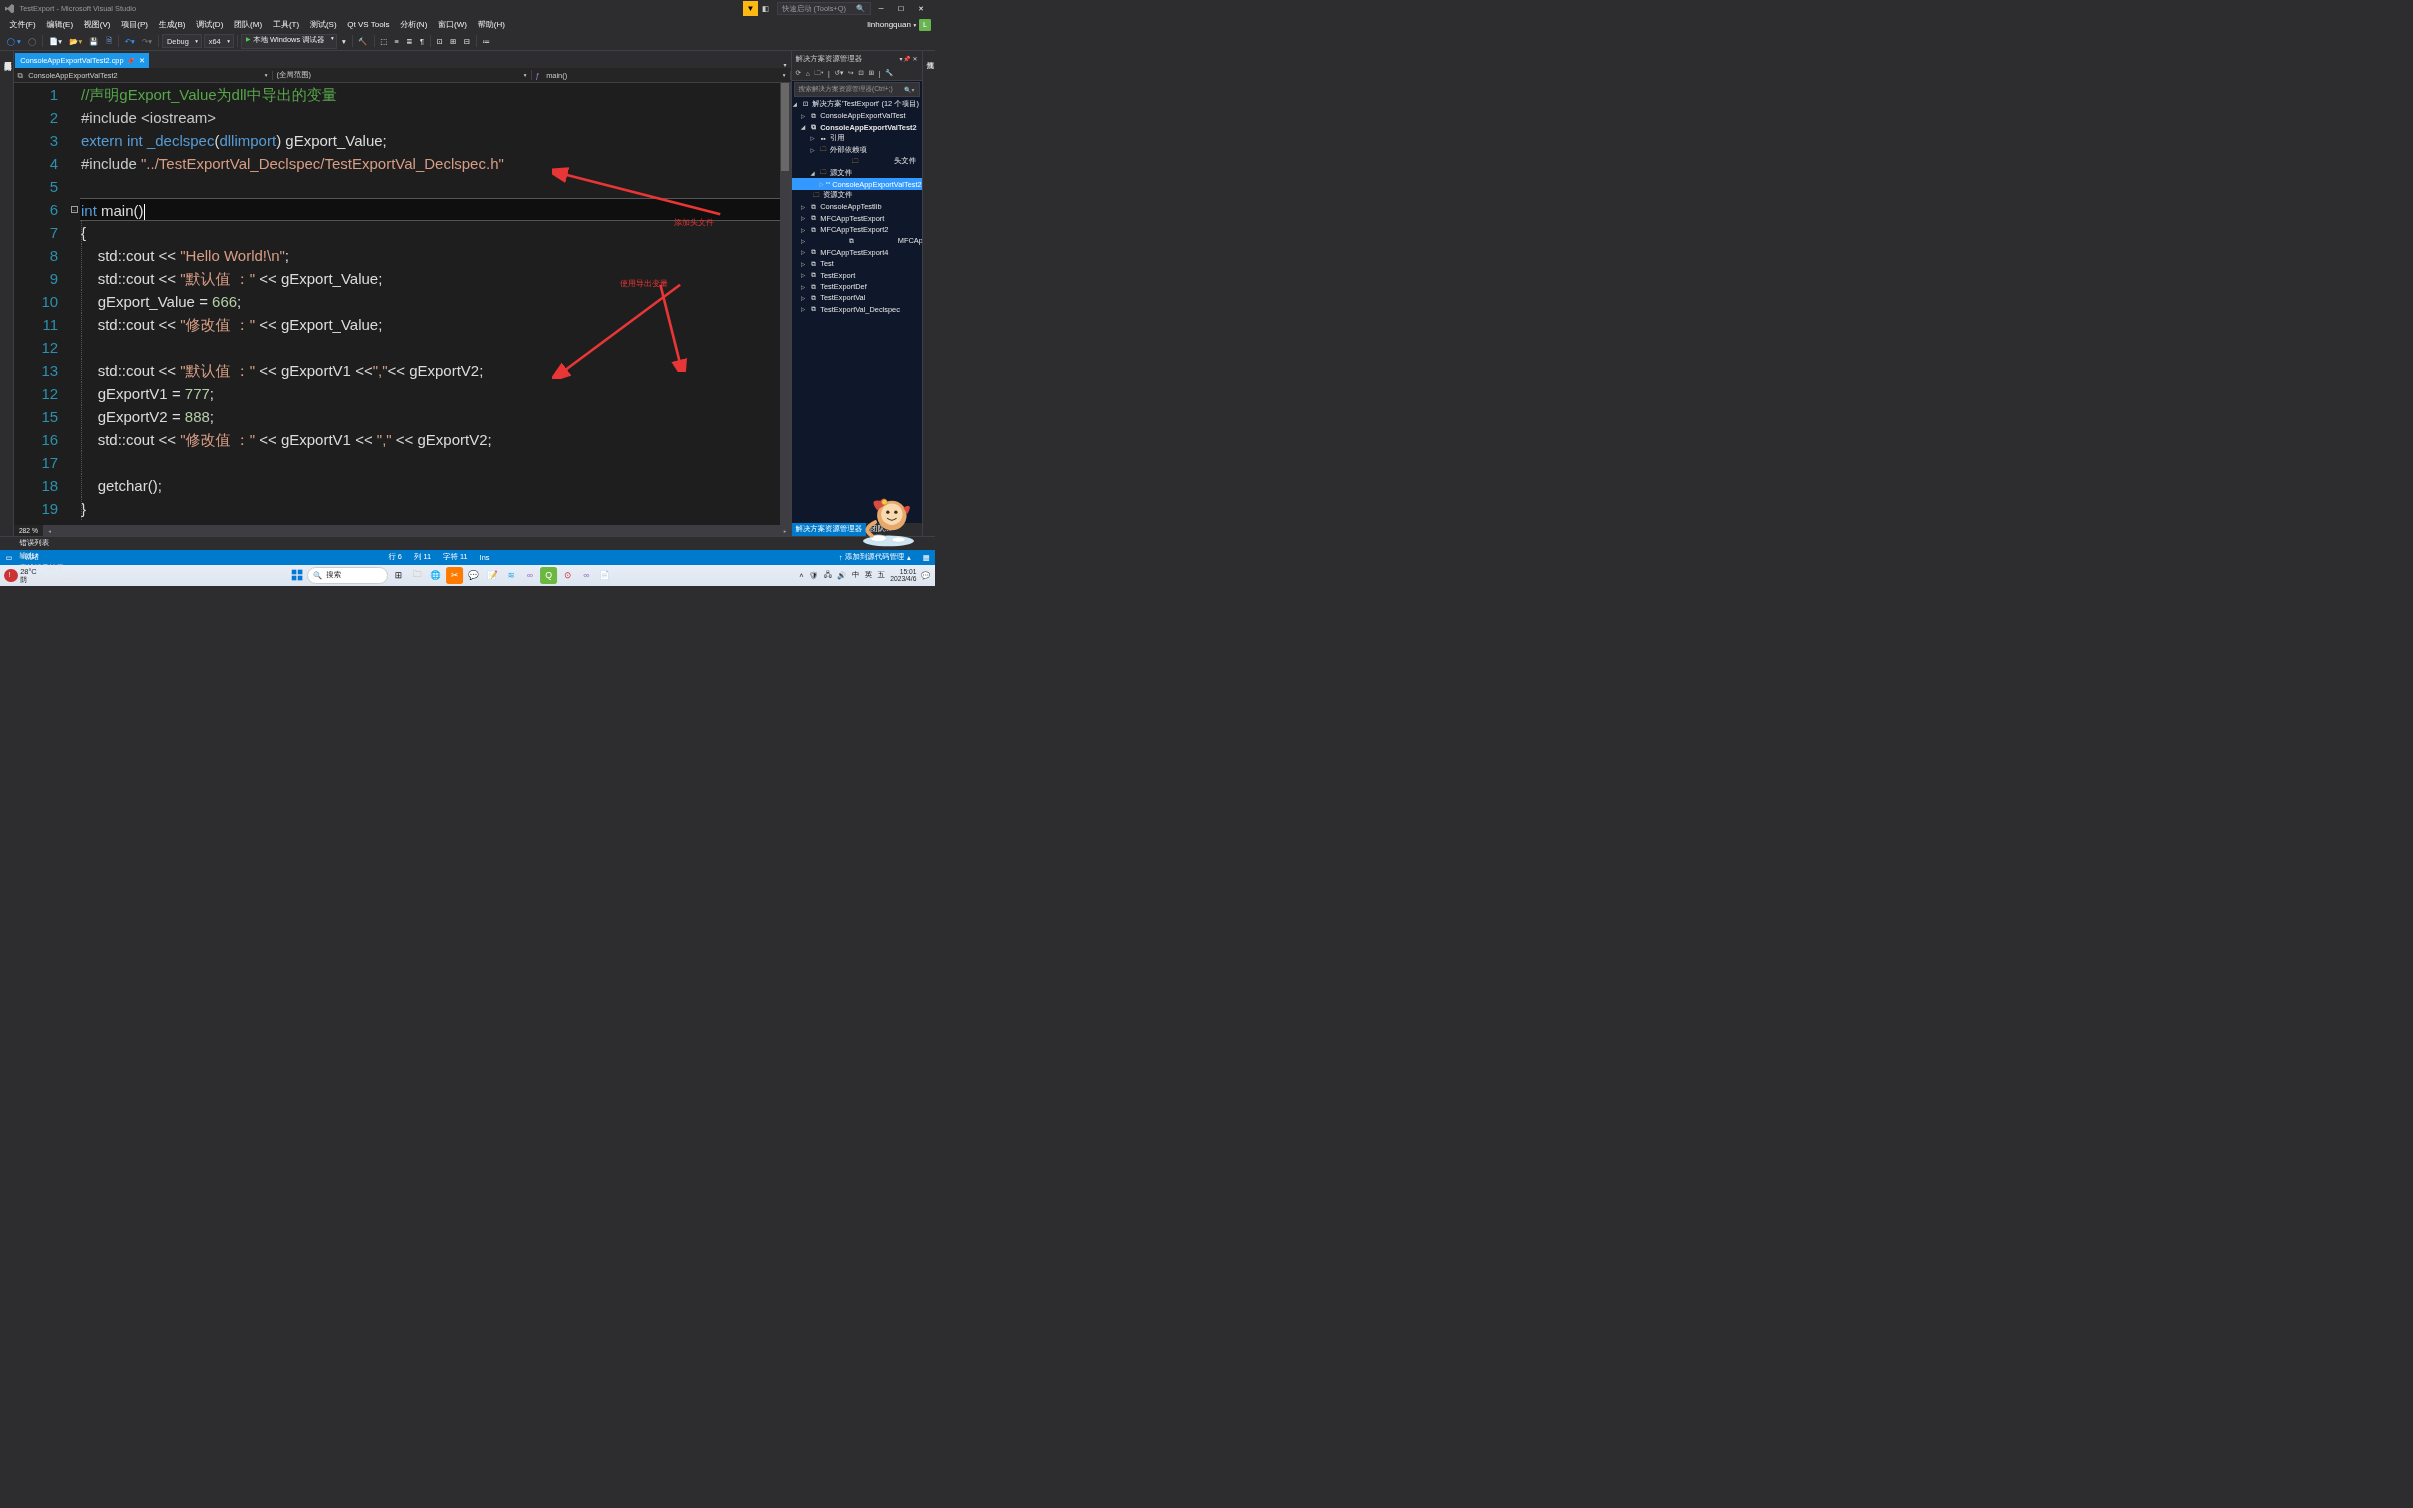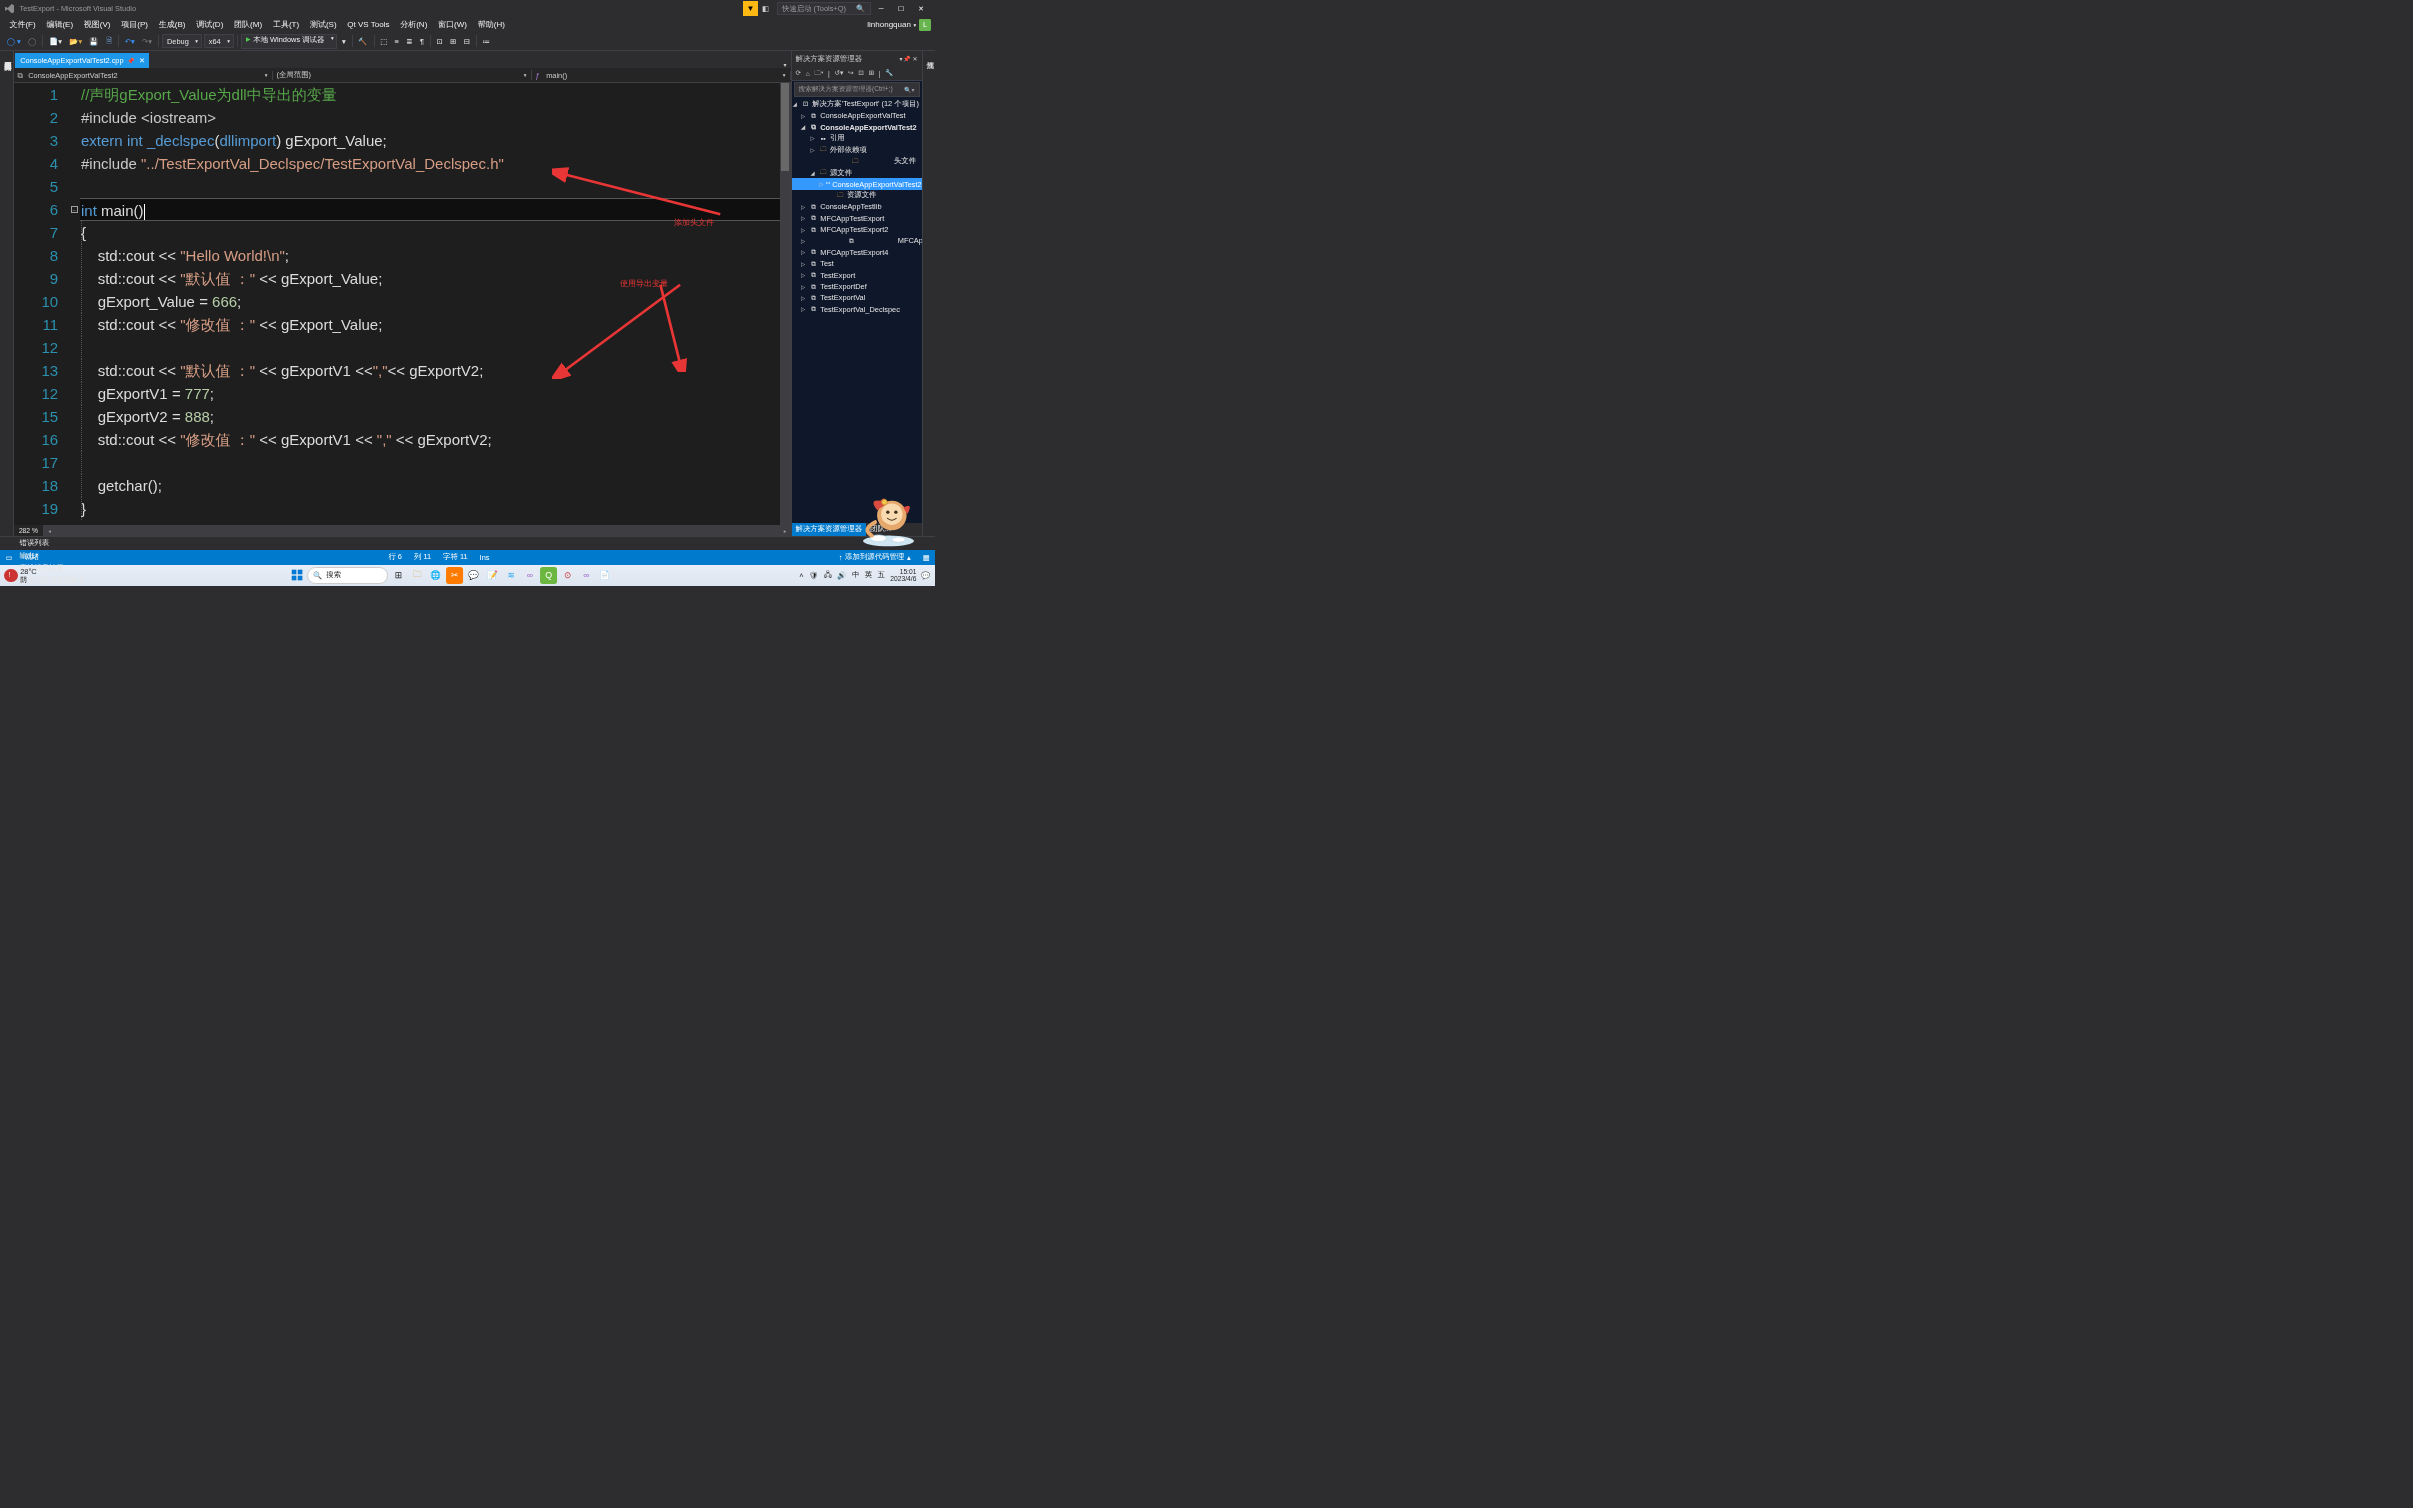--- a/index.html
+++ b/index.html
@@ -400,21 +400,21 @@
       <div class="node" style="padding-left:19px;">
           <span class="arr">◢</span>
           <span class="ic" style="color:#d9a33f;">🗀</span>
           <span>源文件</span>
         </div>
       <div class="node sel" style="padding-left:28px;">
           <span class="arr">▷</span>
           <span class="ic">⁺⁺</span>
           <span>ConsoleAppExportValTest2.cpp</span>
         </div>
-      <div class="node" style="padding-left:36px;">
+      <div class="node" style="padding-left:12px;">
           <span class="arr"></span>
           <span class="ic" style="color:#d9a33f;">🗀</span>
           <span>资源文件</span>
         </div>
       <div class="node" style="padding-left:9.4px;">
           <span class="arr">▷</span>
           <span class="ic">⧉</span>
           <span>ConsoleAppTestlib</span>
         </div>
       <div class="node" style="padding-left:9.4px;">

